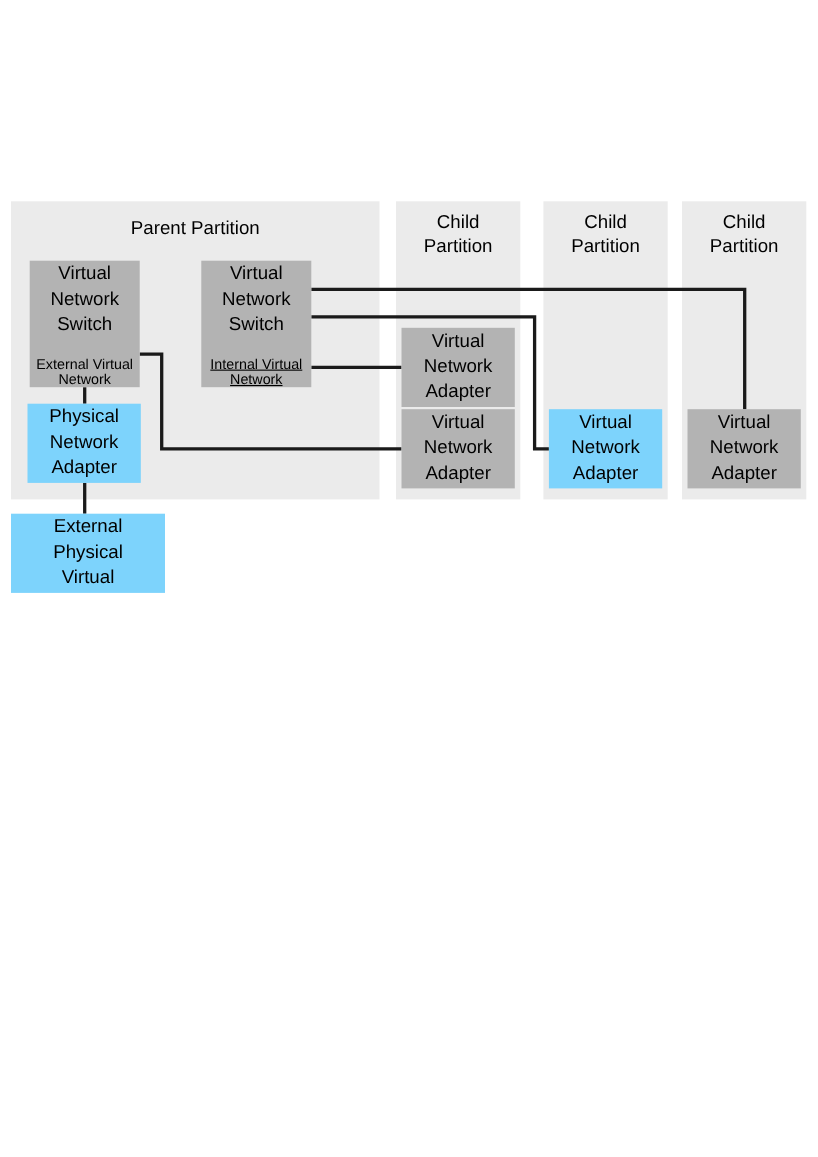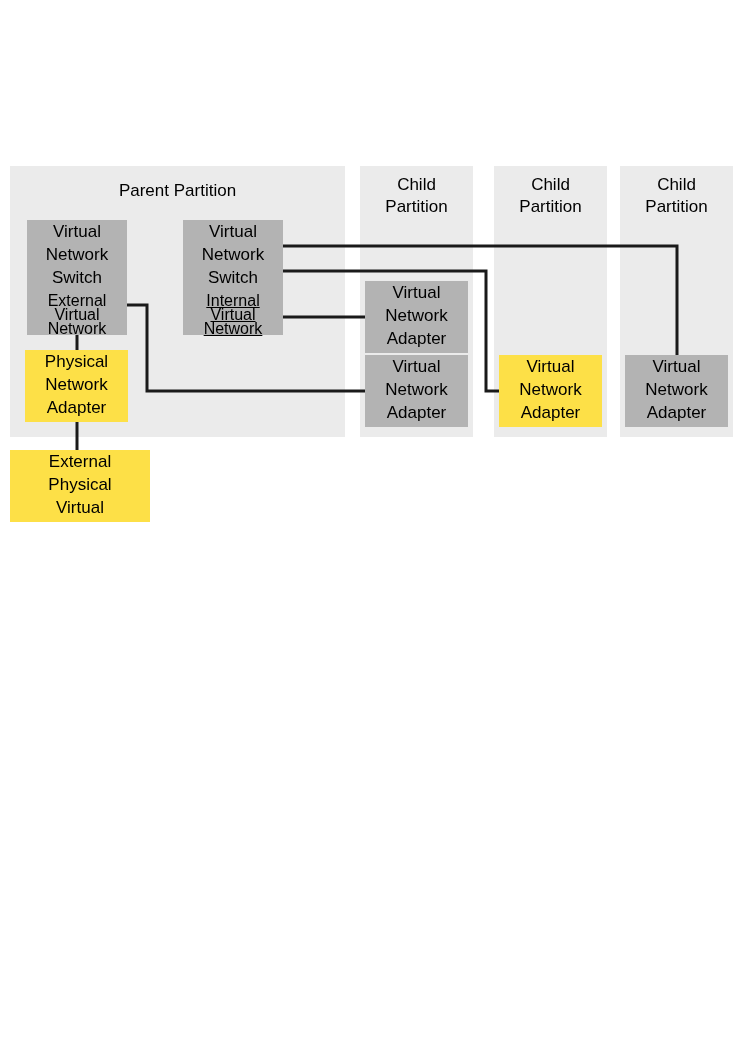--- a/index.html
+++ b/index.html
@@ -10,21 +10,21 @@
   body {
     width: 744px;
     height: 1052px;
     position: relative;
     font-family: "Liberation Sans", sans-serif;
     overflow: hidden;
   }
   #diagram {
     position: absolute;
     left: 0;
-    top: 0;
+    top: 17px;
     width: 744px;
     height: 764px;
   }
   .panel {
     position: absolute;
     background: #ebebeb;
     box-sizing: border-box;
   }
   .panel-title {
     position: absolute;
@@ -42,24 +42,24 @@
     justify-content: space-between;
     text-align: center;
     color: #000000;
     line-height: 23px;
     font-size: 17px;
   }
   .box.dark {
     background: #b3b3b3;
   }
   .box.light {
-    background: #fde047;
+    background: #7dd3fc;
   }
   .box .sub {
-    font-size: 16px;
+    font-size: 13px;
     line-height: 14px;
     margin-top: 5px;
   }
   .box .maintext {
     white-space: pre-line;
   }
   svg.wires {
     position: absolute;
     left: 0;
     top: 0;

